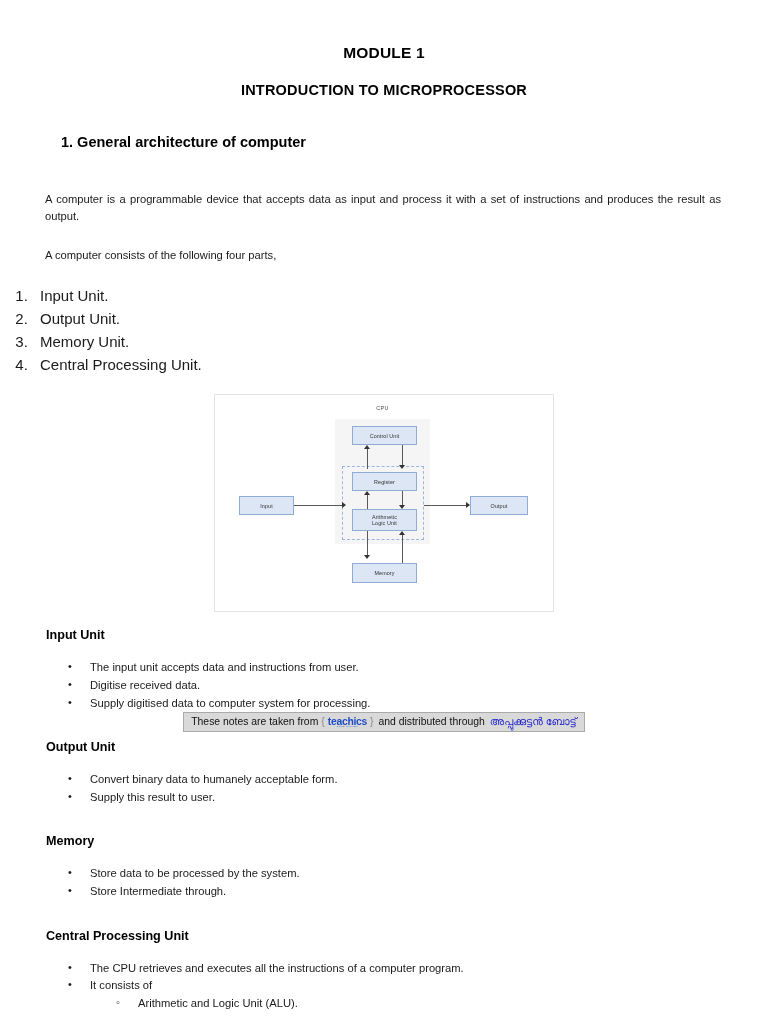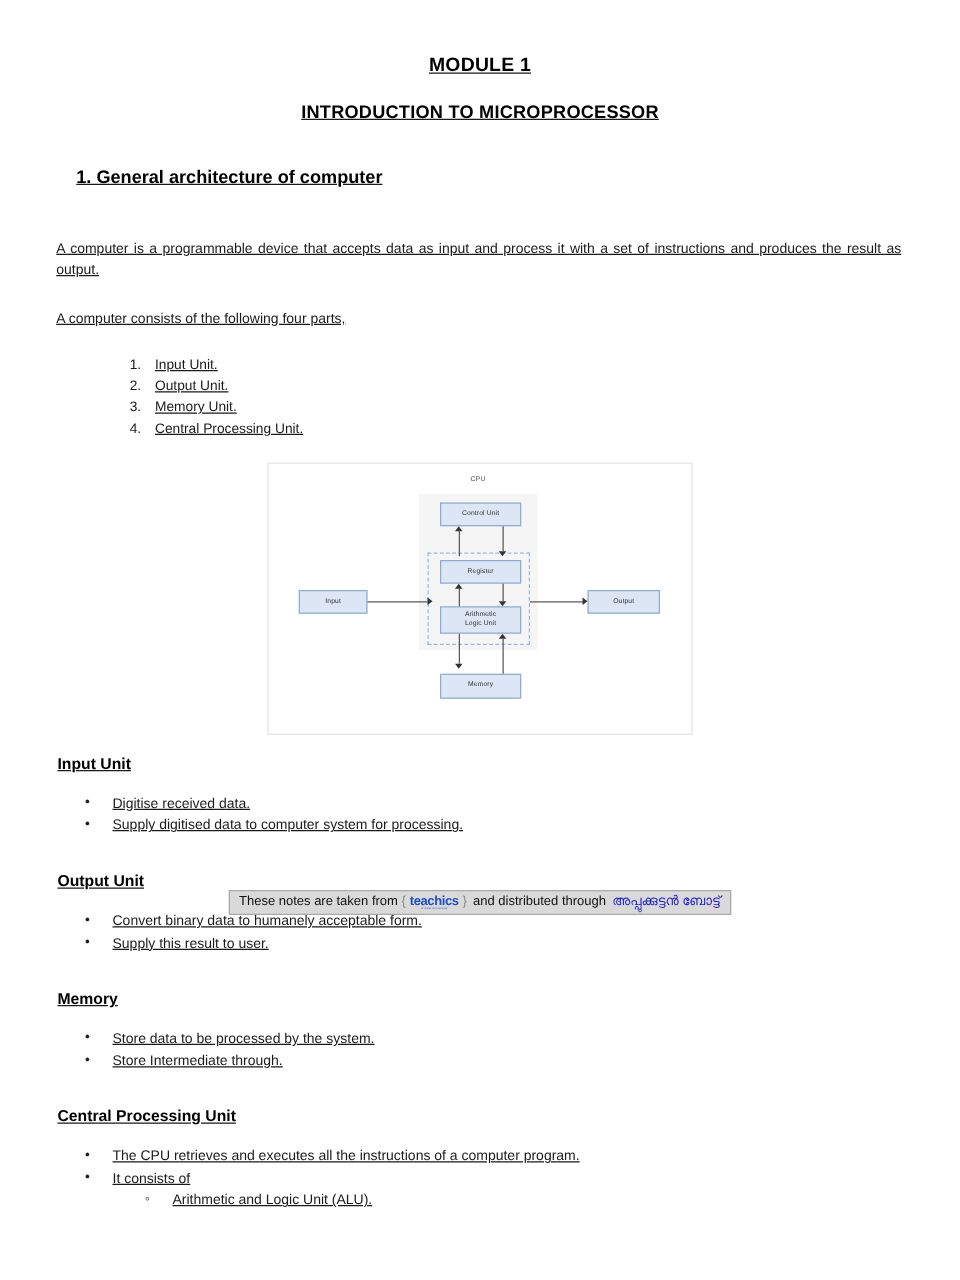--- a/index.html
+++ b/index.html
@@ -14,21 +14,20 @@
     position: relative;
     font-family: "Liberation Sans", sans-serif;
     color: #1a1a1a;
     overflow: hidden;
   }
   .page {
     position: relative;
     width: 768px;
     height: 744px;
     padding: 0;
-    text-decoration: underline;
   }
 
   
   .doc-title {
     text-align: center;
     font-size: 15.5px;
     font-weight: bold;
     letter-spacing: 0.2px;
     margin: 0;
     padding-top: 44px;
@@ -61,22 +60,22 @@
     padding: 0 47px 0 45px;
     text-align: justify;
   }
   .para.p1 { padding-top: 25px; }
   .para.p2 { padding-top: 21px; }
 
   
   ol.numlist {
     margin: 0;
     padding-top: 20px;
-    padding-left: 116px;
-    font-size: 11px;
+    padding-left: 32px;
+    font-size: 15px;
     line-height: 1.54;
     list-style-position: outside;
     list-style-type: decimal;
   }
   ol.numlist li { padding-left: 8px; margin: 0; }
 
   
   .figure-wrap {
     padding-top: 18px;
     display: flex;
@@ -306,20 +305,21 @@
       <div class="arrowhead ah-right" style="left:127px; top:107px;"></div>
 
       <div class="shaft h-shaft" style="left:209px; top:110px; width:42px;"></div>
       <div class="arrowhead ah-right" style="left:251px; top:107px;"></div>
 
     </div>
   </div>
 
   <h4 class="subhead first">Input Unit</h4>
   <ul class="bullets">
+    <li>The input unit accepts data and instructions from user.</li>
     <li>Digitise received data.</li>
     <li>Supply digitised data to computer system for processing.</li>
   </ul>
 
   <h4 class="subhead next">Output Unit</h4>
   <ul class="bullets">
     <li>Convert binary data to humanely acceptable form.</li>
     <li>Supply this result to user.</li>
   </ul>
 

